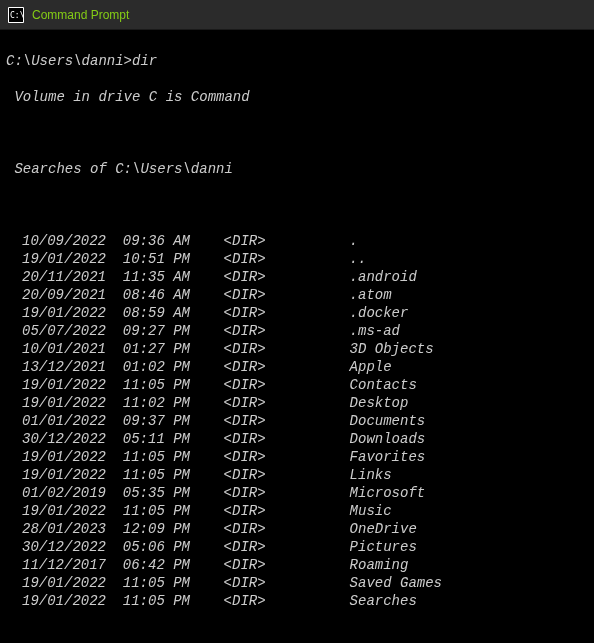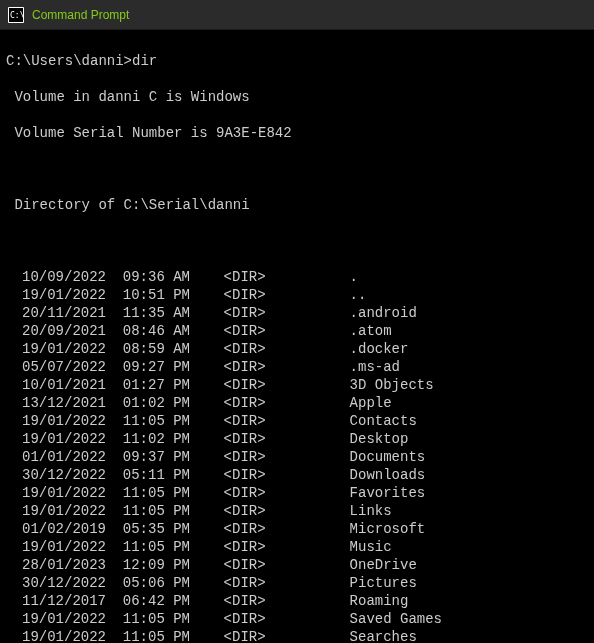--- a/index.html
+++ b/index.html
@@ -41,20 +41,21 @@
   }
   .terminal {
     flex: 1;
     background: #000;
     color: #cccccc;
     font-size: 14px;
     line-height: 18px;
     padding: 4px 6px;
     white-space: pre;
     overflow: hidden;
+    font-style: italic;
   }
   .prompt-line { display: block; }
   .row { display: block; margin-left: 16px; }
   .col-date  { display: inline-block; width: 10ch; }
   .col-gap1  { display: inline-block; width: 2ch; }
   .col-time  { display: inline-block; width: 8ch; }
   .col-gap2  { display: inline-block; width: 4ch; }
   .col-type  { display: inline-block; width: 5ch; }
   .col-gap3  { display: inline-block; width: 10ch; }
   .col-name  { display: inline-block; }
@@ -70,24 +71,23 @@
         <rect x="0" y="0" width="16" height="16" rx="1" fill="#ffffff"></rect>
         <rect x="1" y="1" width="14" height="14" fill="#000000"></rect>
         <text x="2" y="11" font-size="8" font-family="Consolas, monospace" fill="#ffffff">C:\</text>
       </svg>
     </span>
     <span class="titlebar-text">Command Prompt</span>
   </div>
 
   <div class="terminal">
 <span class="prompt-line"><span>C:\Users\danni&gt;</span><span>dir</span></span>
-<span class="prompt-line"> Volume in danni C is Windows</span>
-<span class="prompt-line"> Volume Serial Number is 9A3E-E842</span>
+<span class="prompt-line"> Volume in drive C is Command</span>
 <span class="prompt-line"> </span>
-<span class="prompt-line"> Directory of C:\Serial\danni</span>
+<span class="prompt-line"> Searches of C:\Users\danni</span>
 <span class="prompt-line"> </span>
 <div id="rows"><span class="row"><span class="col-date">10/09/2022</span><span class="col-gap1">  </span><span class="col-time">09:36 AM</span><span class="col-gap2">    </span><span class="col-type">&lt;DIR&gt;</span><span class="col-gap3">          </span><span class="col-name">.</span></span><span class="row"><span class="col-date">19/01/2022</span><span class="col-gap1">  </span><span class="col-time">10:51 PM</span><span class="col-gap2">    </span><span class="col-type">&lt;DIR&gt;</span><span class="col-gap3">          </span><span class="col-name">..</span></span><span class="row"><span class="col-date">20/11/2021</span><span class="col-gap1">  </span><span class="col-time">11:35 AM</span><span class="col-gap2">    </span><span class="col-type">&lt;DIR&gt;</span><span class="col-gap3">          </span><span class="col-name">.android</span></span><span class="row"><span class="col-date">20/09/2021</span><span class="col-gap1">  </span><span class="col-time">08:46 AM</span><span class="col-gap2">    </span><span class="col-type">&lt;DIR&gt;</span><span class="col-gap3">          </span><span class="col-name">.atom</span></span><span class="row"><span class="col-date">19/01/2022</span><span class="col-gap1">  </span><span class="col-time">08:59 AM</span><span class="col-gap2">    </span><span class="col-type">&lt;DIR&gt;</span><span class="col-gap3">          </span><span class="col-name">.docker</span></span><span class="row"><span class="col-date">05/07/2022</span><span class="col-gap1">  </span><span class="col-time">09:27 PM</span><span class="col-gap2">    </span><span class="col-type">&lt;DIR&gt;</span><span class="col-gap3">          </span><span class="col-name">.ms-ad</span></span><span class="row"><span class="col-date">10/01/2021</span><span class="col-gap1">  </span><span class="col-time">01:27 PM</span><span class="col-gap2">    </span><span class="col-type">&lt;DIR&gt;</span><span class="col-gap3">          </span><span class="col-name">3D Objects</span></span><span class="row"><span class="col-date">13/12/2021</span><span class="col-gap1">  </span><span class="col-time">01:02 PM</span><span class="col-gap2">    </span><span class="col-type">&lt;DIR&gt;</span><span class="col-gap3">          </span><span class="col-name">Apple</span></span><span class="row"><span class="col-date">19/01/2022</span><span class="col-gap1">  </span><span class="col-time">11:05 PM</span><span class="col-gap2">    </span><span class="col-type">&lt;DIR&gt;</span><span class="col-gap3">          </span><span class="col-name">Contacts</span></span><span class="row"><span class="col-date">19/01/2022</span><span class="col-gap1">  </span><span class="col-time">11:02 PM</span><span class="col-gap2">    </span><span class="col-type">&lt;DIR&gt;</span><span class="col-gap3">          </span><span class="col-name">Desktop</span></span><span class="row"><span class="col-date">01/01/2022</span><span class="col-gap1">  </span><span class="col-time">09:37 PM</span><span class="col-gap2">    </span><span class="col-type">&lt;DIR&gt;</span><span class="col-gap3">          </span><span class="col-name">Documents</span></span><span class="row"><span class="col-date">30/12/2022</span><span class="col-gap1">  </span><span class="col-time">05:11 PM</span><span class="col-gap2">    </span><span class="col-type">&lt;DIR&gt;</span><span class="col-gap3">          </span><span class="col-name">Downloads</span></span><span class="row"><span class="col-date">19/01/2022</span><span class="col-gap1">  </span><span class="col-time">11:05 PM</span><span class="col-gap2">    </span><span class="col-type">&lt;DIR&gt;</span><span class="col-gap3">          </span><span class="col-name">Favorites</span></span><span class="row"><span class="col-date">19/01/2022</span><span class="col-gap1">  </span><span class="col-time">11:05 PM</span><span class="col-gap2">    </span><span class="col-type">&lt;DIR&gt;</span><span class="col-gap3">          </span><span class="col-name">Links</span></span><span class="row"><span class="col-date">01/02/2019</span><span class="col-gap1">  </span><span class="col-time">05:35 PM</span><span class="col-gap2">    </span><span class="col-type">&lt;DIR&gt;</span><span class="col-gap3">          </span><span class="col-name">Microsoft</span></span><span class="row"><span class="col-date">19/01/2022</span><span class="col-gap1">  </span><span class="col-time">11:05 PM</span><span class="col-gap2">    </span><span class="col-type">&lt;DIR&gt;</span><span class="col-gap3">          </span><span class="col-name">Music</span></span><span class="row"><span class="col-date">28/01/2023</span><span class="col-gap1">  </span><span class="col-time">12:09 PM</span><span class="col-gap2">    </span><span class="col-type">&lt;DIR&gt;</span><span class="col-gap3">          </span><span class="col-name">OneDrive</span></span><span class="row"><span class="col-date">30/12/2022</span><span class="col-gap1">  </span><span class="col-time">05:06 PM</span><span class="col-gap2">    </span><span class="col-type">&lt;DIR&gt;</span><span class="col-gap3">          </span><span class="col-name">Pictures</span></span><span class="row"><span class="col-date">11/12/2017</span><span class="col-gap1">  </span><span class="col-time">06:42 PM</span><span class="col-gap2">    </span><span class="col-type">&lt;DIR&gt;</span><span class="col-gap3">          </span><span class="col-name">Roaming</span></span><span class="row"><span class="col-date">19/01/2022</span><span class="col-gap1">  </span><span class="col-time">11:05 PM</span><span class="col-gap2">    </span><span class="col-type">&lt;DIR&gt;</span><span class="col-gap3">          </span><span class="col-name">Saved Games</span></span><span class="row"><span class="col-date">19/01/2022</span><span class="col-gap1">  </span><span class="col-time">11:05 PM</span><span class="col-gap2">    </span><span class="col-type">&lt;DIR&gt;</span><span class="col-gap3">          </span><span class="col-name">Searches</span></span></div>
 
 
 
 
   </div>
 </div>
 
 </body></html>

